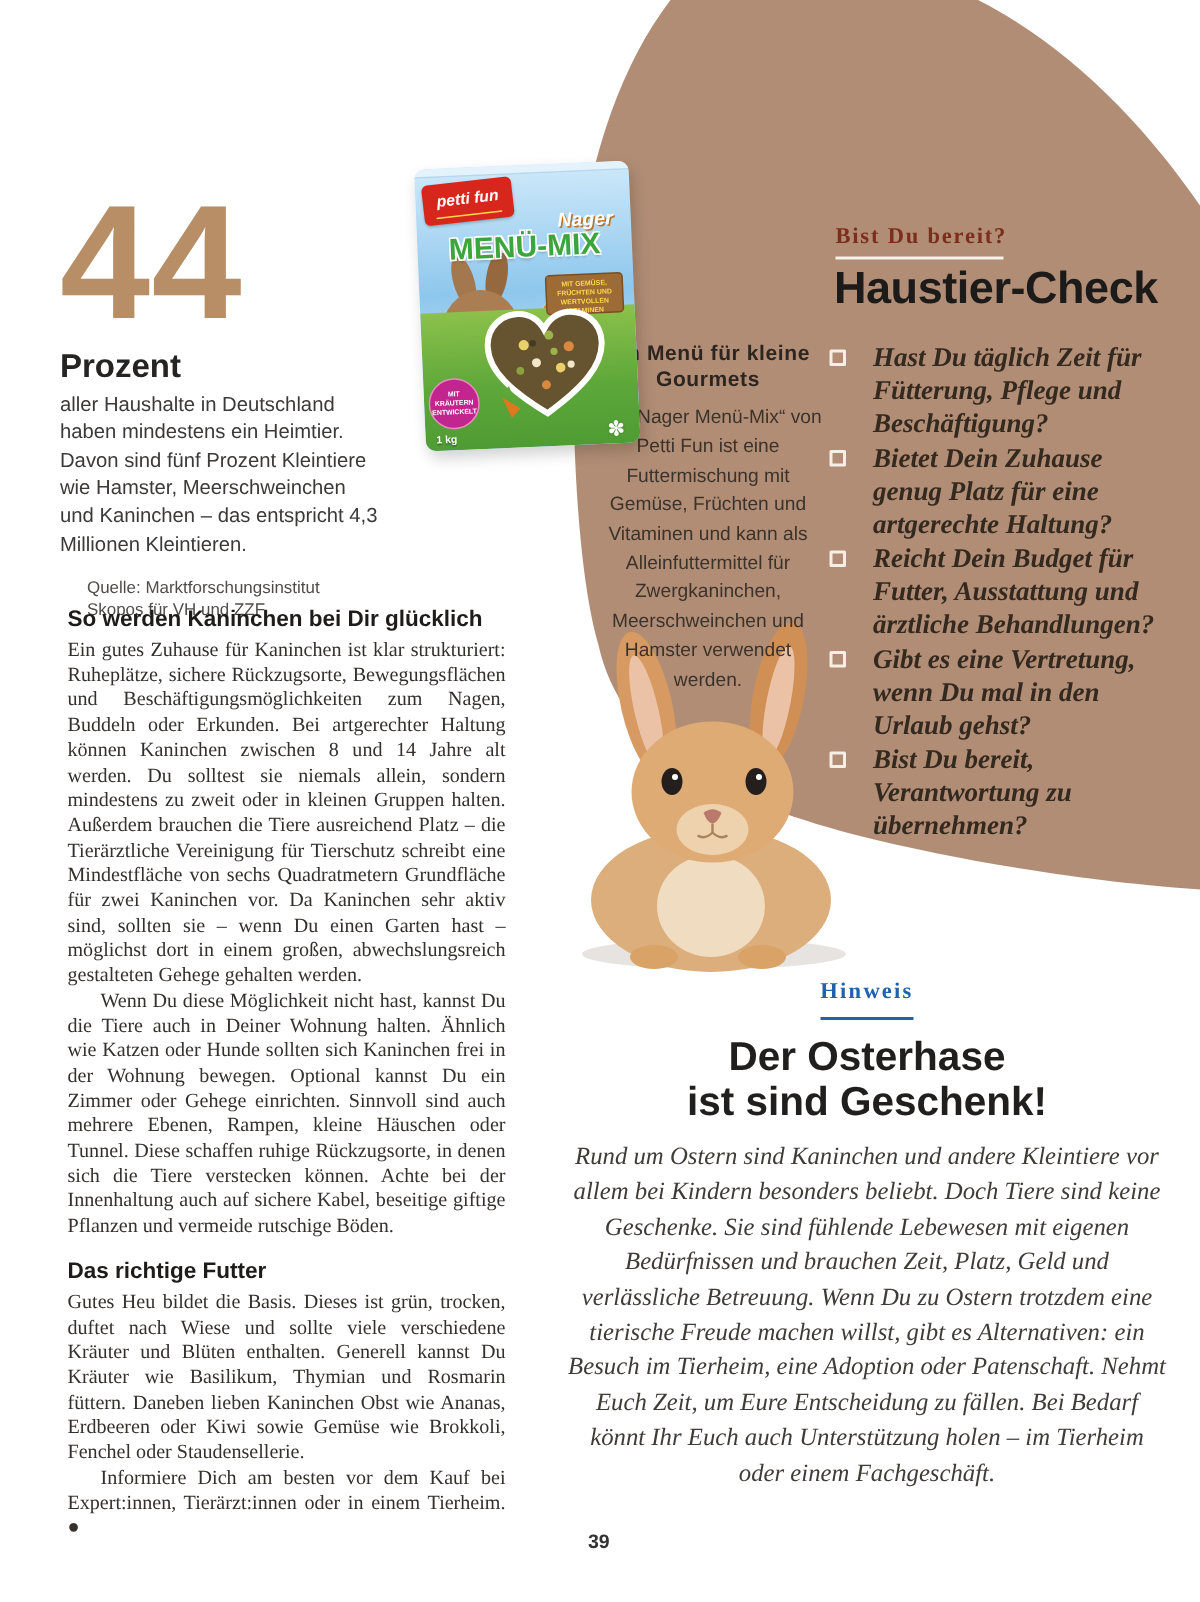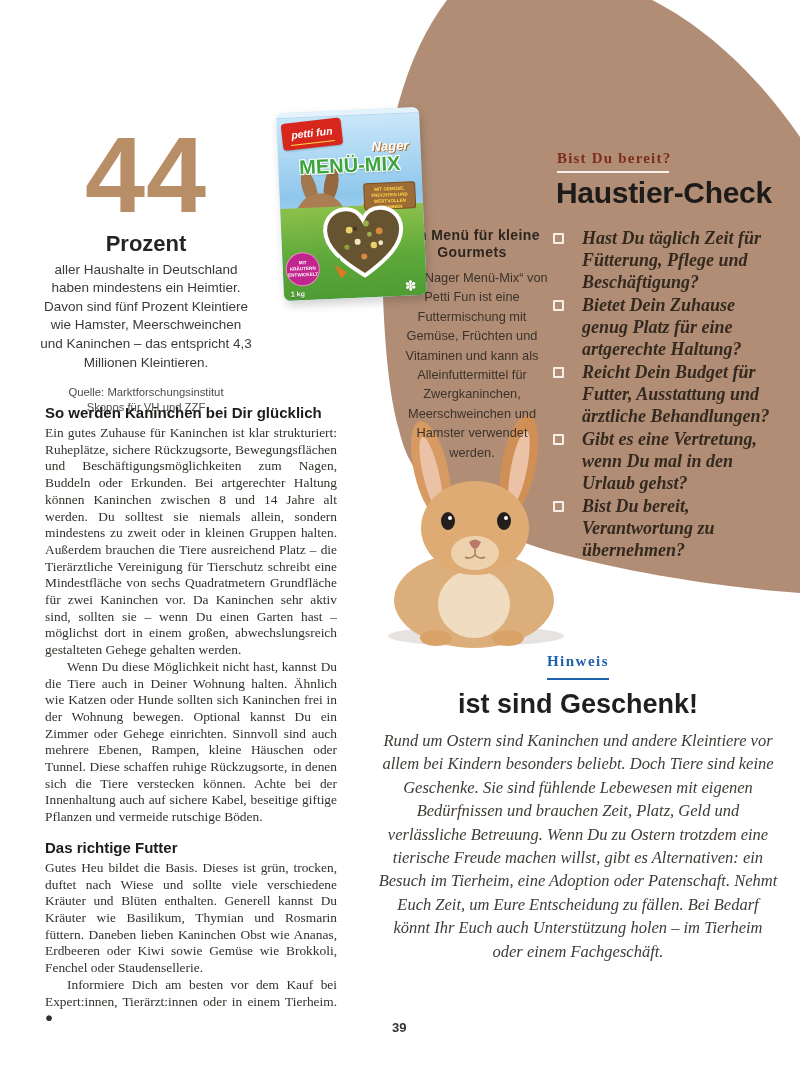--- a/index.html
+++ b/index.html
@@ -10,21 +10,21 @@
   *{margin:0;padding:0;box-sizing:border-box;}
   html,body{background:#888;}
   .page{position:relative;width:800px;height:1068px;background:#ffffff;overflow:hidden;
          font-family:"Liberation Sans",sans-serif;margin:0 auto;}
   .abs{position:absolute;}
 
   
   .blob-svg{position:absolute;left:0;top:0;width:800px;height:1068px;z-index:1;}
 
   
-  .stat{left:40px;top:124px;width:212px;text-align:center;z-index:3;}
+  .stat{left:40px;top:124px;width:212px;z-index:3;}
   .stat-number{font-size:108px;line-height:0.95;font-weight:800;color:var(--stat);letter-spacing:1px;}
   .stat-label{font-size:22px;font-weight:800;color:#262422;margin-top:4px;}
   .stat-text{font-size:13.5px;line-height:18.6px;color:#3c3a38;margin-top:4px;}
   .stat-source{font-size:11.3px;line-height:15px;color:#4f4c49;margin-top:13px;padding:0 18px;}
 
   
   .article{left:45px;top:404px;width:292px;z-index:3;color:var(--body);}
   .article h3{font-size:15px;font-weight:800;color:#1e1c1a;font-family:"Liberation Sans",sans-serif;margin-bottom:4px;}
   .article p{font-family:"Liberation Serif",serif;font-size:13.4px;line-height:16.7px;text-align:justify;}
   .article p.indent{text-indent:22px;}
@@ -215,19 +215,20 @@
     <p>Ein gutes Zuhause für Kaninchen ist klar strukturiert: Ruheplätze, sichere Rückzugsorte, Bewegungsflächen und Beschäftigungsmöglichkeiten zum Nagen, Buddeln oder Erkunden. Bei artgerechter Haltung können Kaninchen zwischen 8 und 14 Jahre alt werden. Du solltest sie niemals allein, sondern mindestens zu zweit oder in kleinen Gruppen halten. Außerdem brauchen die Tiere ausreichend Platz – die Tierärztliche Vereinigung für Tierschutz schreibt eine Mindestfläche von sechs Quadratmetern Grundfläche für zwei Kaninchen vor. Da Kaninchen sehr aktiv sind, sollten sie – wenn Du einen Garten hast – möglichst dort in einem großen, abwechslungsreich gestalteten Gehege gehalten werden.</p>
     <p class="indent">Wenn Du diese Möglichkeit nicht hast, kannst Du die Tiere auch in Deiner Wohnung halten. Ähnlich wie Katzen oder Hunde sollten sich Kaninchen frei in der Wohnung bewegen. Optional kannst Du ein Zimmer oder Gehege einrichten. Sinnvoll sind auch mehrere Ebenen, Rampen, kleine Häuschen oder Tunnel. Diese schaffen ruhige Rückzugsorte, in denen sich die Tiere verstecken können. Achte bei der Innenhaltung auch auf sichere Kabel, beseitige giftige Pflanzen und vermeide rutschige Böden.</p>
     <h3 class="h2">Das richtige Futter</h3>
     <p>Gutes Heu bildet die Basis. Dieses ist grün, trocken, duftet nach Wiese und sollte viele verschiedene Kräuter und Blüten enthalten. Generell kannst Du Kräuter wie Basilikum, Thymian und Rosmarin füttern. Daneben lieben Kaninchen Obst wie Ananas, Erdbeeren oder Kiwi sowie Gemüse wie Brokkoli, Fenchel oder Staudensellerie.</p>
     <p class="indent">Informiere Dich am besten vor dem Kauf bei Expert:innen, Tierärzt:innen oder in einem Tierheim. ●</p>
   </div>
 
   <div class="abs notice">
     <div class="notice-kicker">Hinweis</div>
     <div class="notice-title">
+      <div>Der Osterhase</div>
       <div>ist sind Geschenk!</div>
     </div>
     <div class="notice-body">Rund um Ostern sind Kaninchen und andere Kleintiere vor allem bei Kindern besonders beliebt. Doch Tiere sind keine Geschenke. Sie sind fühlende Lebewesen mit eigenen Bedürfnissen und brauchen Zeit, Platz, Geld und verlässliche Betreuung. Wenn Du zu Ostern trotzdem eine tierische Freude machen willst, gibt es Alternativen: ein Besuch im Tierheim, eine Adoption oder Patenschaft. Nehmt Euch Zeit, um Eure Entscheidung zu fällen. Bei Bedarf könnt Ihr Euch auch Unterstützung holen – im Tierheim oder einem Fachgeschäft.</div>
   </div>
 
   <div class="abs pagenum">39</div>
 </div>
 
 </body></html>

